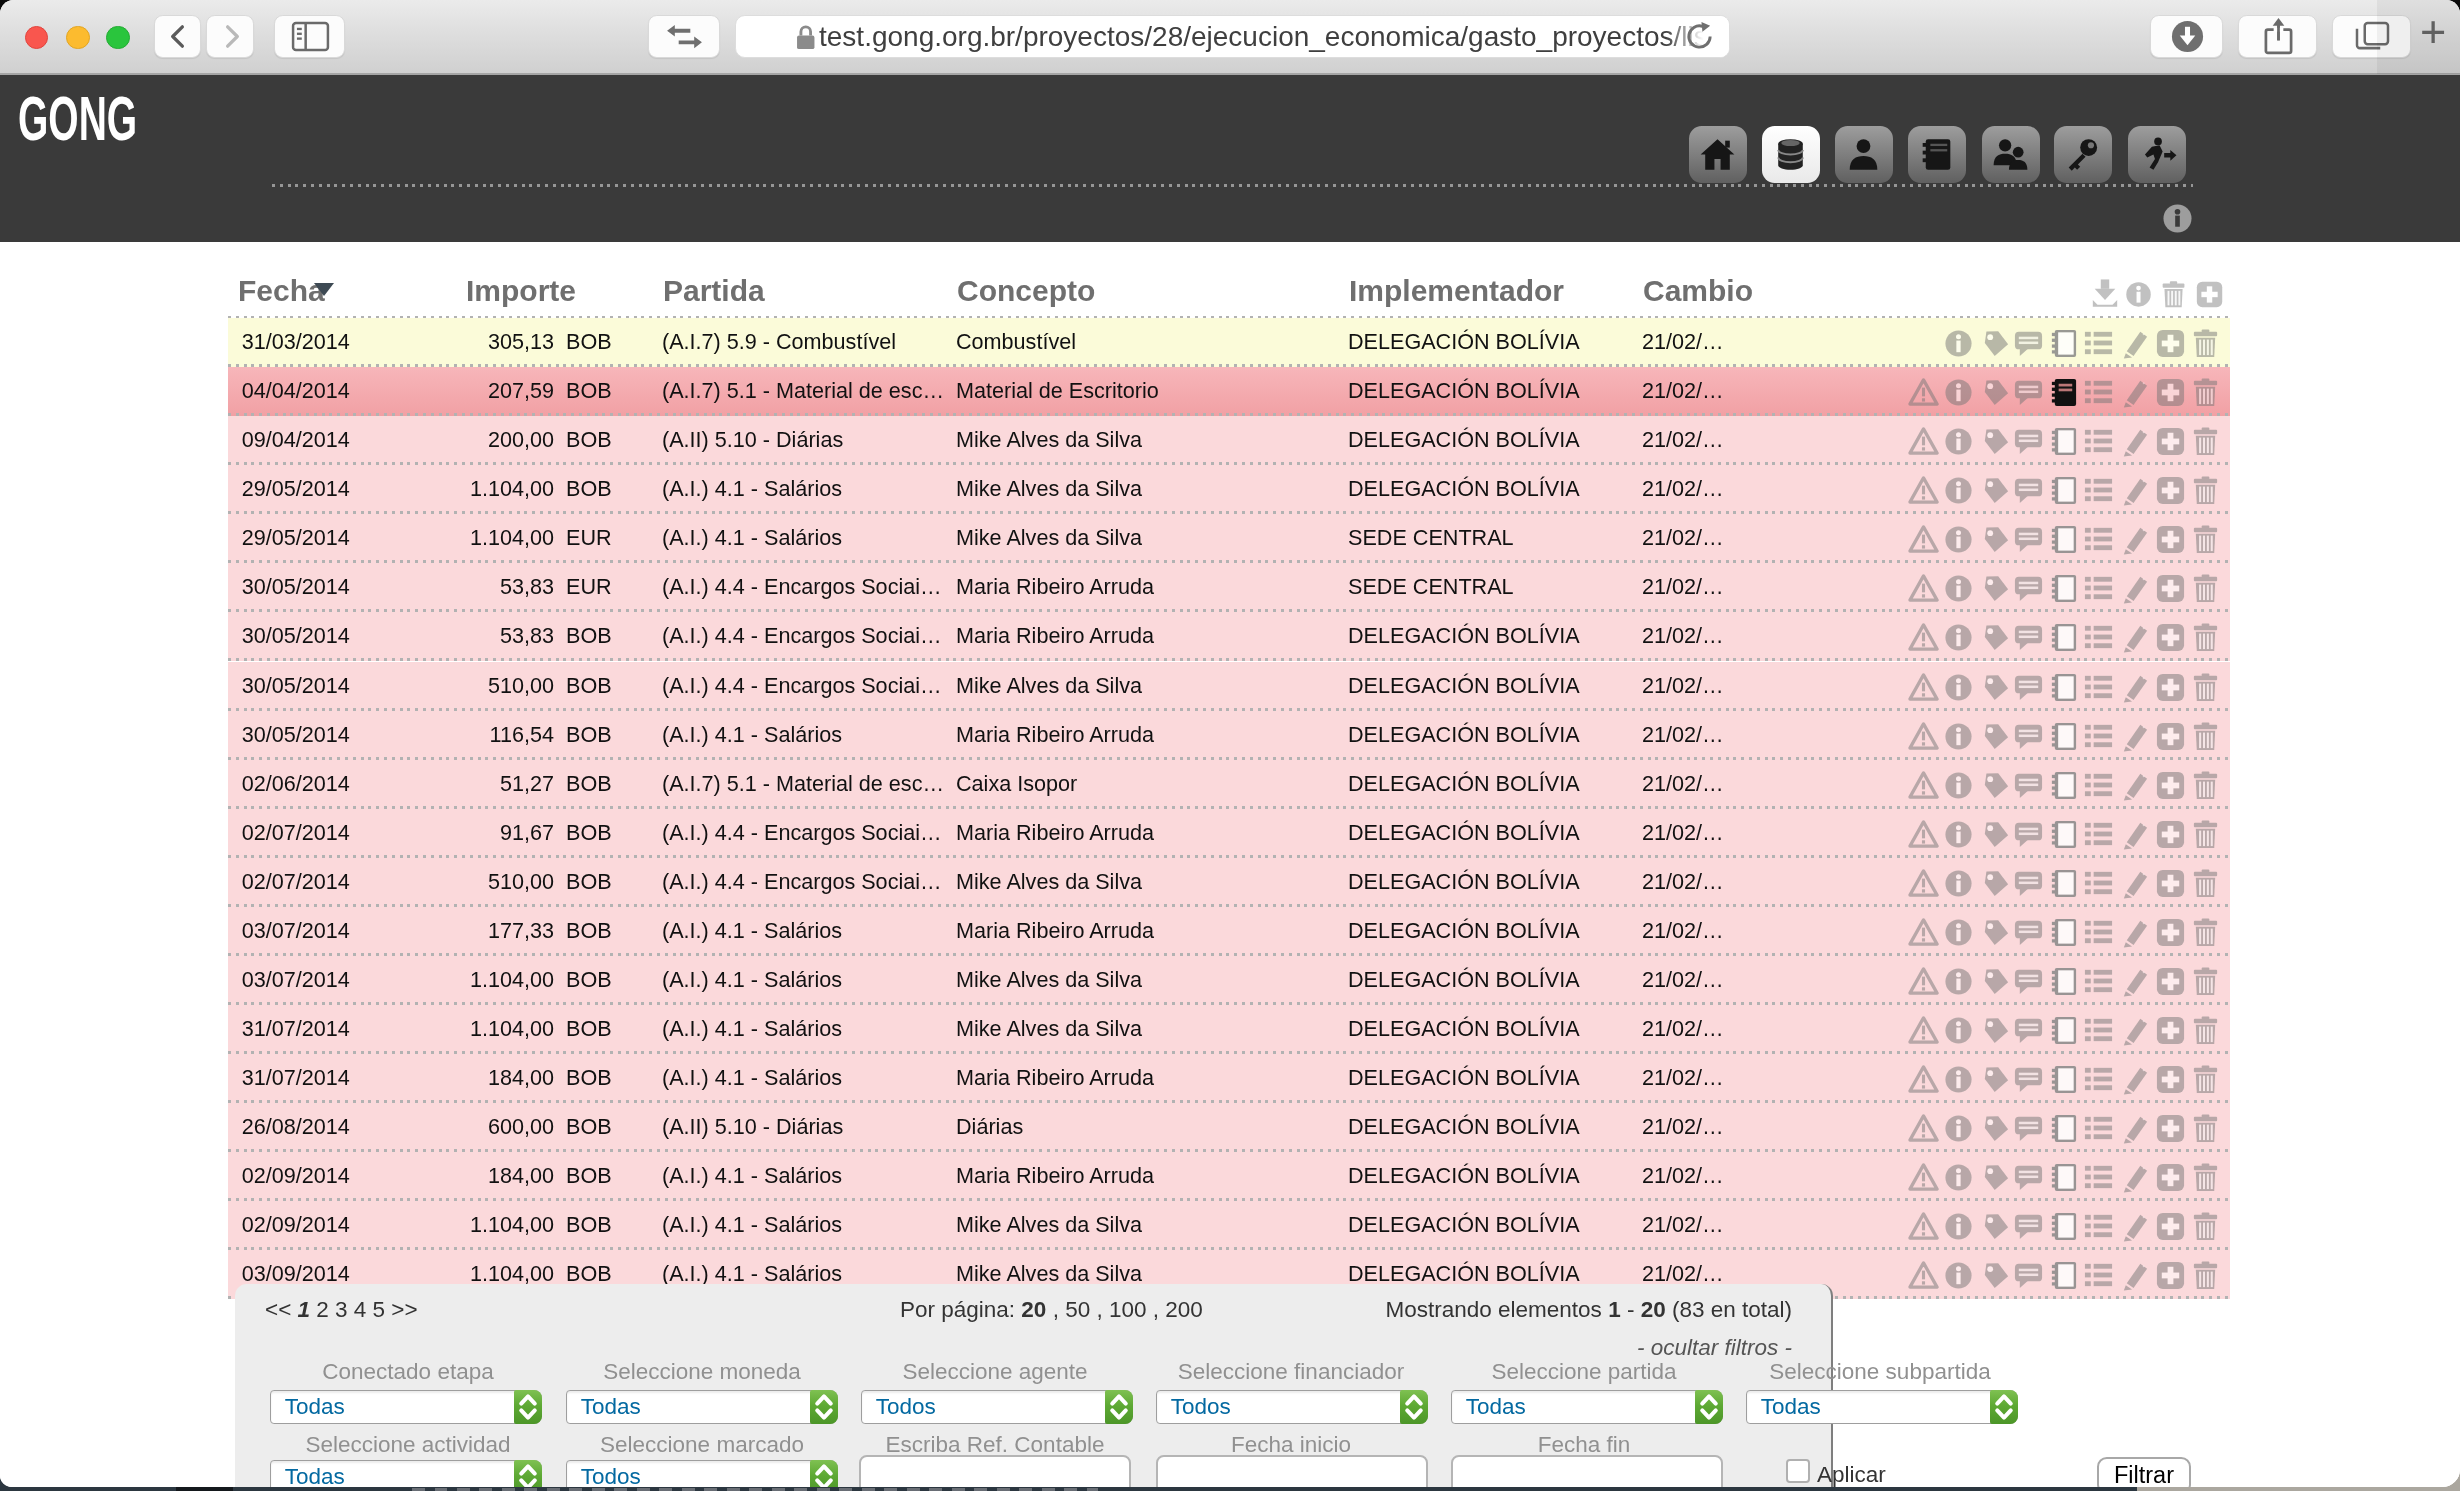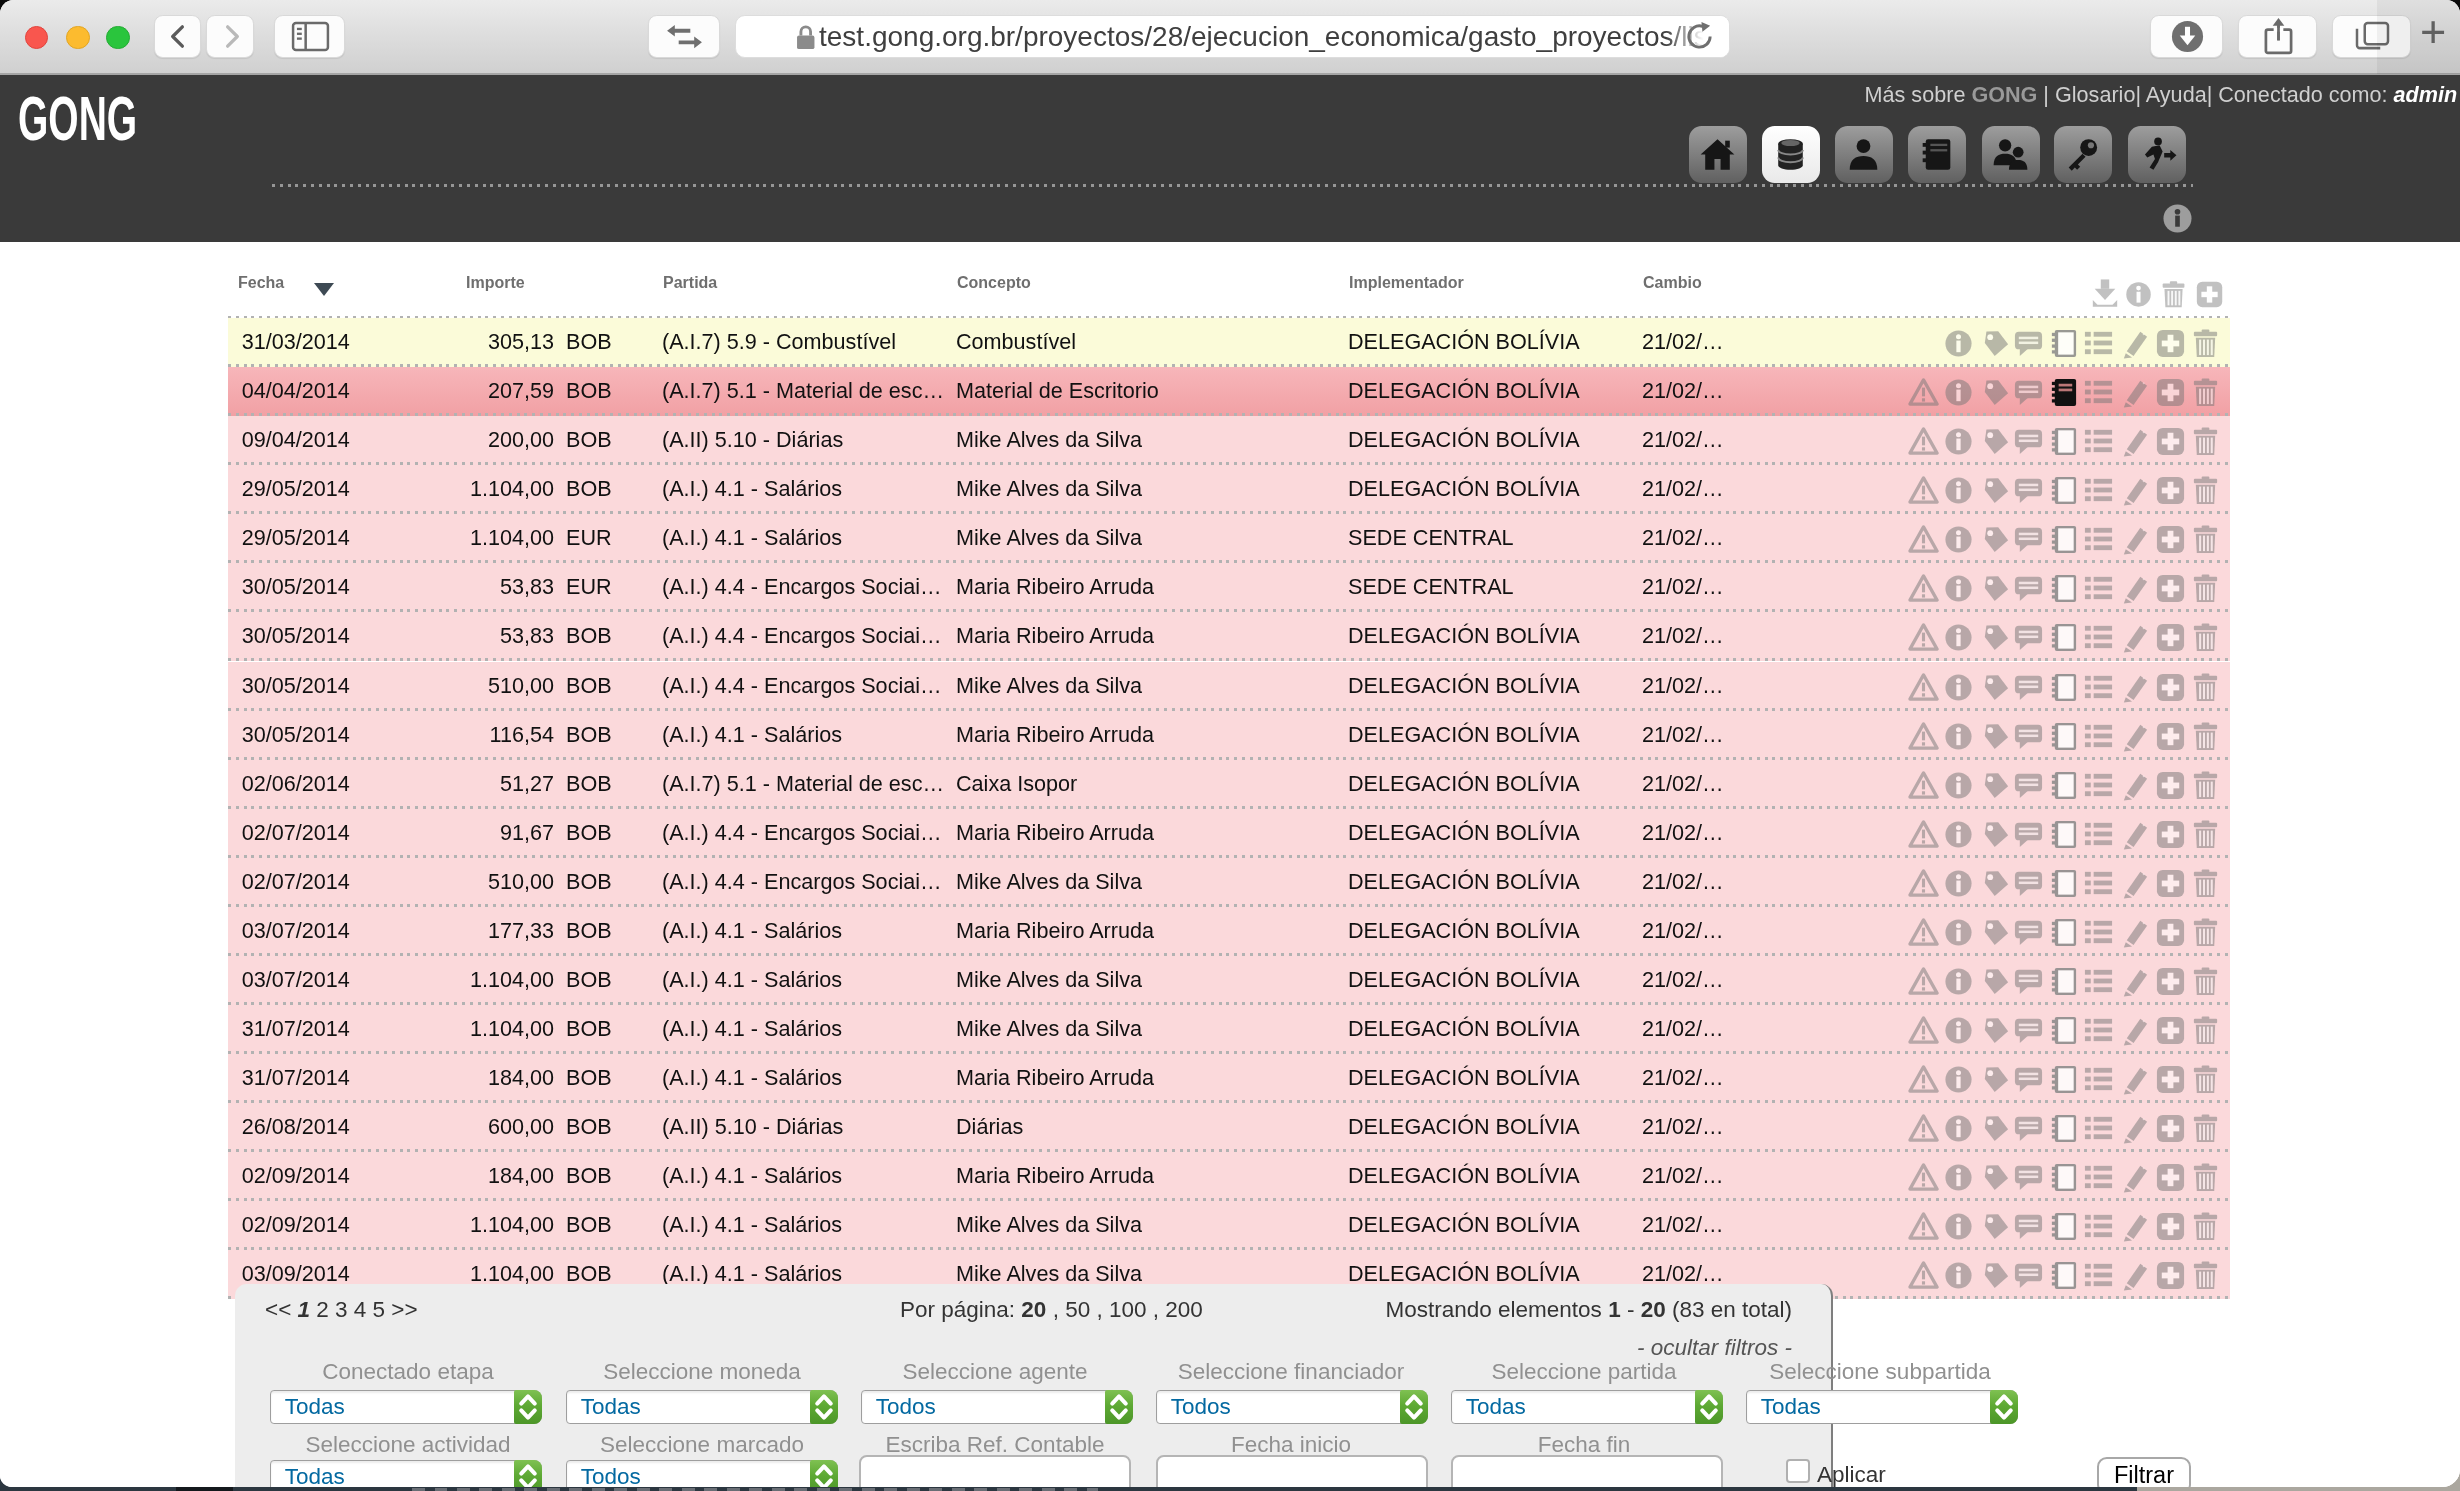--- a/index.html
+++ b/index.html
@@ -22,21 +22,21 @@
 #ghead{position:absolute;left:0;top:75px;width:2460px;height:167px;background:#3a3a3a}
 #gtopright{position:absolute;top:6.9px;right:2.9px;font-size:21.6px;color:#cfcfcf}
 #gtitle{position:absolute;left:275px;top:55px;font-size:28px;font-weight:bold;color:#b5b5b5;letter-spacing:-0.5px}
 #gdots{position:absolute;left:272px;top:109px;width:1921px;height:2.9px;background:repeating-linear-gradient(90deg,#969696 0 2.9px,transparent 2.9px 7.8px)}
 #gsub{position:absolute;left:275px;top:118px;font-size:29px;font-weight:bold;color:#fff}
 .hbtn{position:absolute;top:51px;width:58px;height:57px;border-radius:12.7px;background:linear-gradient(180deg,#9d9d9d,#606060)}
 .hbtn.on{background:linear-gradient(180deg,#ffffff,#e9e9e9)}
 
 
 #content{position:absolute;left:0;top:242px;width:2460px;height:1245px;background:#fff}
-.th{position:absolute;top:32px;font-size:16px;font-weight:bold;color:#6f6f6f}
+.th{position:absolute;top:32px;font-size:30px;font-weight:bold;color:#6f6f6f}
 .hic{position:absolute;top:35px;opacity:.45}
 #thdots{position:absolute;left:228px;top:74px;width:2002px;height:2.9px;background:repeating-linear-gradient(90deg,#b2b2b2 0 2.9px,transparent 2.9px 7.8px)}
 .row{position:absolute;left:228px;width:2002px;height:49px;font-size:21.6px;color:#111}
 .row:after{content:"";position:absolute;left:0;bottom:0;width:100%;height:2.9px;background:repeating-linear-gradient(90deg,#b2b2b2 0 2.9px,transparent 2.9px 7.8px)}
 .row.y{background:#fbfbd9}
 .row.sel{background:linear-gradient(180deg,#f7b6ba,#f1a0a4)}
 .row.p{background:#fbd9db}
 .c1{position:absolute;left:13.7px;top:0;line-height:47px}
 .c2{position:absolute;left:147px;width:179px;top:0;line-height:47px;text-align:right}
 .c2u{position:absolute;left:338px;top:0;line-height:47px}
@@ -254,21 +254,20 @@
           <use href="#tabs"></use>
         </svg></div>
     <div id="newtabzone">
         <div style="position:absolute;left:43px;top:5.9px;font-size:45px;color:#606060;font-weight:300">+</div>
       </div>
   </div>
   <div id="ghead">
     <svg class="abs" style="left:17.6px;top:13.7px" width="127" height="57" viewBox="0 0 130 58">
         <text x="0" y="52" font-family="Liberation Sans" font-size="65" font-weight="bold" fill="#fff" textLength="122" lengthAdjust="spacingAndGlyphs">GONG</text>
       </svg>
-    <div id="gtopright">Más sobre <b style="color:#999">GONG</b> | Glosario| Ayuda| Conectado como: <b><i style="color:#fff">admin</i></b></div>
     <div id="gdots"></div>
     <div class="hbtn" style="left:1689px"><svg width="43" height="43" style="margin:6.9px" viewBox="0 0 44 44">
           <use href="#home"></use>
         </svg></div>
     <div class="hbtn on" style="left:1762px"><svg width="43" height="43" style="margin:6.9px" viewBox="0 0 44 44">
           <use href="#db"></use>
         </svg></div>
     <div class="hbtn" style="left:1835px"><svg width="43" height="43" style="margin:6.9px" viewBox="0 0 44 44">
           <use href="#person"></use>
         </svg></div>

